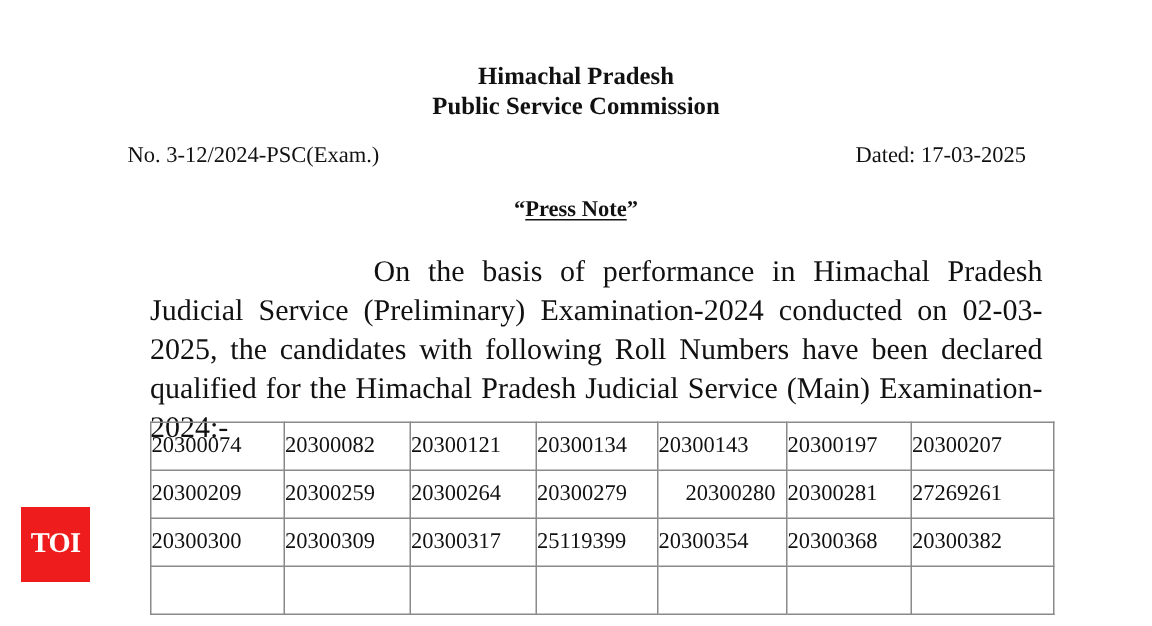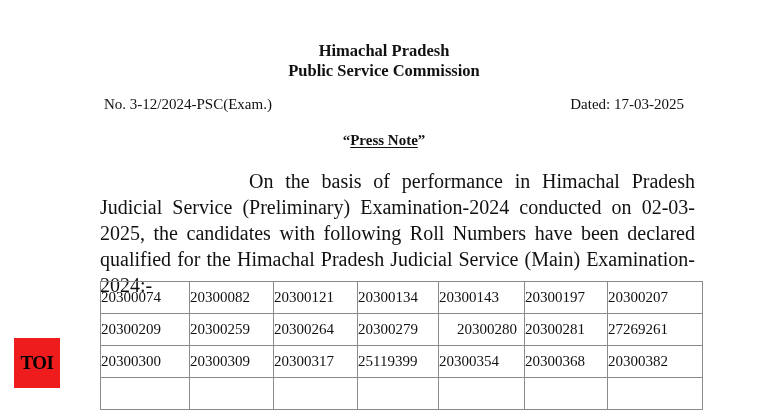--- a/index.html
+++ b/index.html
@@ -6,42 +6,42 @@
   body {
     width:768px; height:417px; overflow:hidden; background:#ffffff;
     position:relative; font-family:"Liberation Serif", "DejaVu Serif", serif; color:#111;
   }
   .title {
     position:absolute; left:0; width:768px; text-align:center;
     font-weight:bold; font-size:16.5px; line-height:20px;
   }
   .t1 { top:41px; }
   .t2 { top:61px; }
-  .ref { position:absolute; top:96px; left:104px; font-size:15px; }
+  .ref { position:absolute; top:96px; left:85px; font-size:15px; }
   .dated { position:absolute; top:96px; right:84px; font-size:15px; }
   .press {
     position:absolute; top:132px; left:0; width:768px; text-align:center;
     font-weight:bold; font-size:15px;
   }
   .press u { text-decoration:underline; text-underline-offset:2px; }
   .para {
     position:absolute; top:168px; left:100px; width:595px;
     font-size:20px; line-height:26px; text-align:justify;
     text-indent:149px;
   }
   table.rolls {
     position:absolute; top:281px; left:100px;
     border-collapse:collapse; font-size:15px;
   }
   table.rolls td {
     border:1px solid #8a8a8a; height:31px; padding:0; text-align:left;
   }
   .toi {
     position:absolute; left:14px; top:338px; width:46px; height:50px;
-    background:#ee1c1c; color:#000000; font-weight:bold; font-size:19px;
+    background:#ee1c1c; color:#ffffff; font-weight:bold; font-size:19px;
     display:flex; align-items:center; justify-content:center;
     font-family:"Liberation Serif", serif; letter-spacing:-0.5px;
   }
 </style>
 </head>
 <body>
 
 <div class="title t1">Himachal Pradesh</div>
 <div class="title t2">Public Service Commission</div>
 

